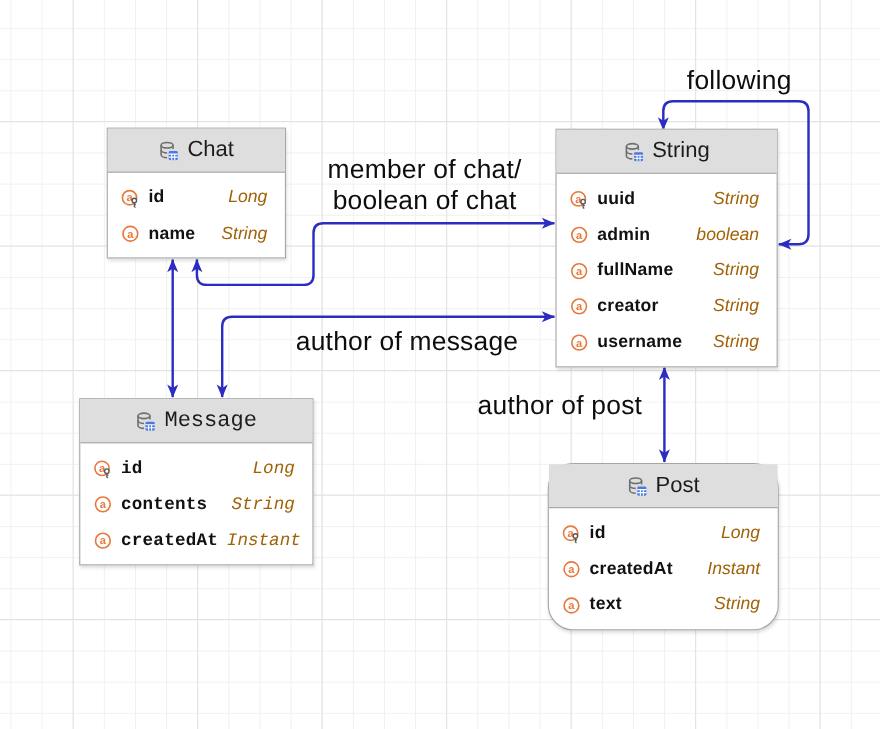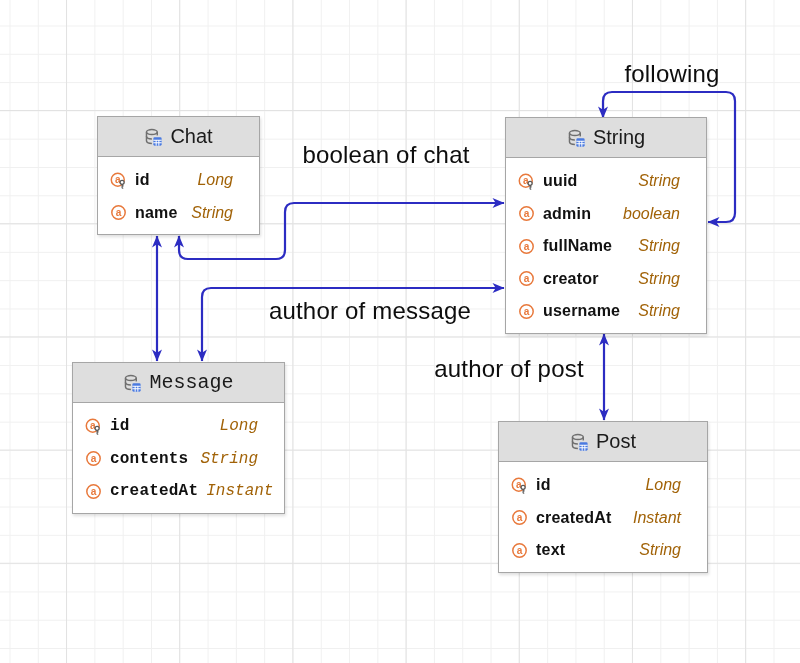--- a/index.html
+++ b/index.html
@@ -17,31 +17,31 @@
   .edges { position:absolute; left:0; top:0; width:800px; height:663px; }
   .entity {
     position:absolute; background:#fff; border:1px solid #a6a6a6;
     box-shadow:1px 2px 3px rgba(0,0,0,.13);
   }
   .entity .header {
     height:40px; background:#dedede; border-bottom:1px solid #a6a6a6;
     display:flex; align-items:center; justify-content:center; gap:8px;
     font-size:20px; color:#1b1b1b;
   }
-  .entity .body { padding:7px 14px 5px 0; }
+  .entity .body { padding:7px 4px 5px 0; }
   .row { display:flex; align-items:center; height:32.5px; padding:0 12px; gap:8px; }
   .fname { font-weight:bold; font-size:16px; color:#111; letter-spacing:.2px; }
   .ftype { margin-left:auto; font-style:italic; font-size:16px; color:#a16207; }
   .ficon { width:17px; height:17px; flex:0 0 17px; display:inline-block; }
   .hicon { width:18px; height:18px; display:inline-block; }
   .edge-label { position:absolute; font-size:24px; line-height:28px; color:#0d0d0d; text-align:center; letter-spacing:.2px; }
   #entity-chat    { left:97px;  top:116px; width:163px; }
   #entity-person  { left:505px; top:117px; width:202px; }
   #entity-message { left:72px;  top:362px; width:213px;font-family:Liberation Mono, monospace; }
-  #entity-post    { left:498px; top:421px; width:210px; }
+  #entity-post    { left:498px; top:421px; width:210px;border-radius:23px; }
   #label-following      { left:602px; top:60px;  width:140px; }
   #label-member-creator { left:286px; top:141px; width:200px; }
   #label-message-in-chat{ left:12px;  top:269px; width:140px; line-height:30px; }
   #label-author-message { left:268px; top:297px; width:204px; }
   #label-author-post    { left:409px; top:355px; width:200px; }
   .defs-holder { position:absolute; width:0; height:0; overflow:hidden; }
 </style>
 </head>
 <body>
 
@@ -216,20 +216,21 @@
           </svg>
         <span class="fname">text</span>
         <span class="ftype">String</span>
       </div>
     </div>
   </div>
 
   <div class="edge-label" id="label-following">following</div>
 
   <div class="edge-label" id="label-member-creator">
+    <div>member of chat/</div>
     <div>boolean of chat</div>
   </div>
 
 
   <div class="edge-label" id="label-author-message">author of message</div>
 
   <div class="edge-label" id="label-author-post">author of post</div>
 
 </div>
 

